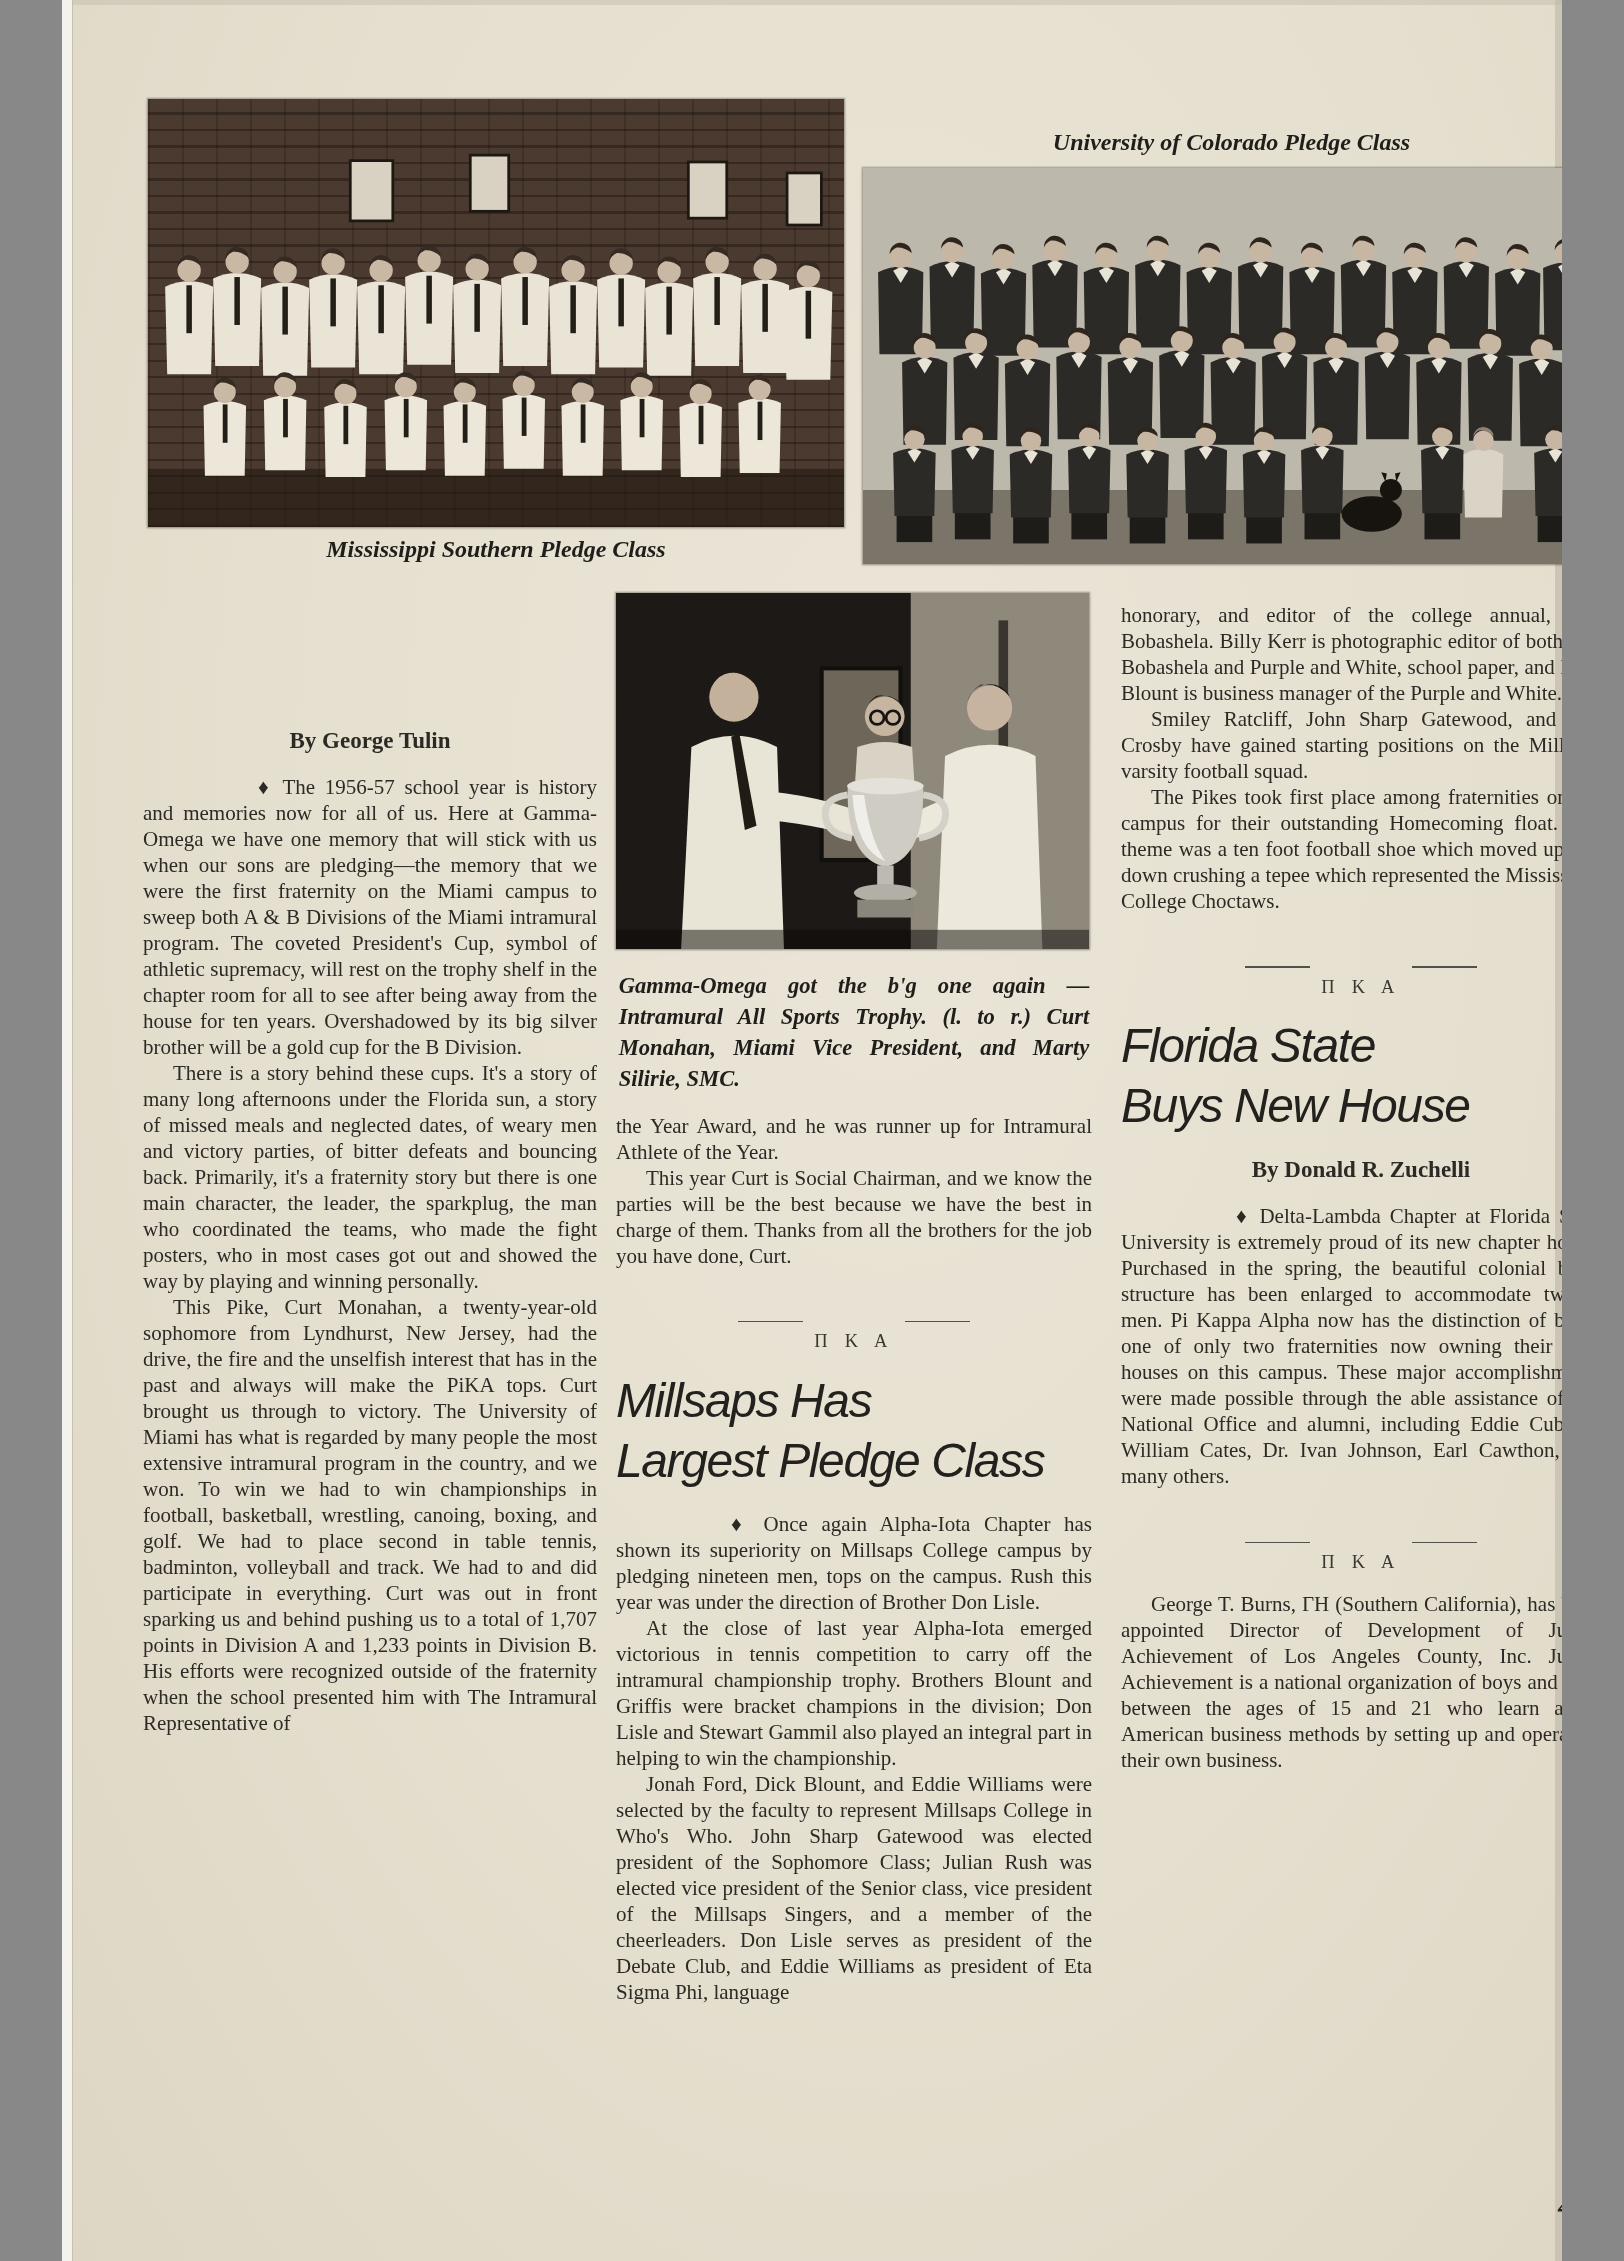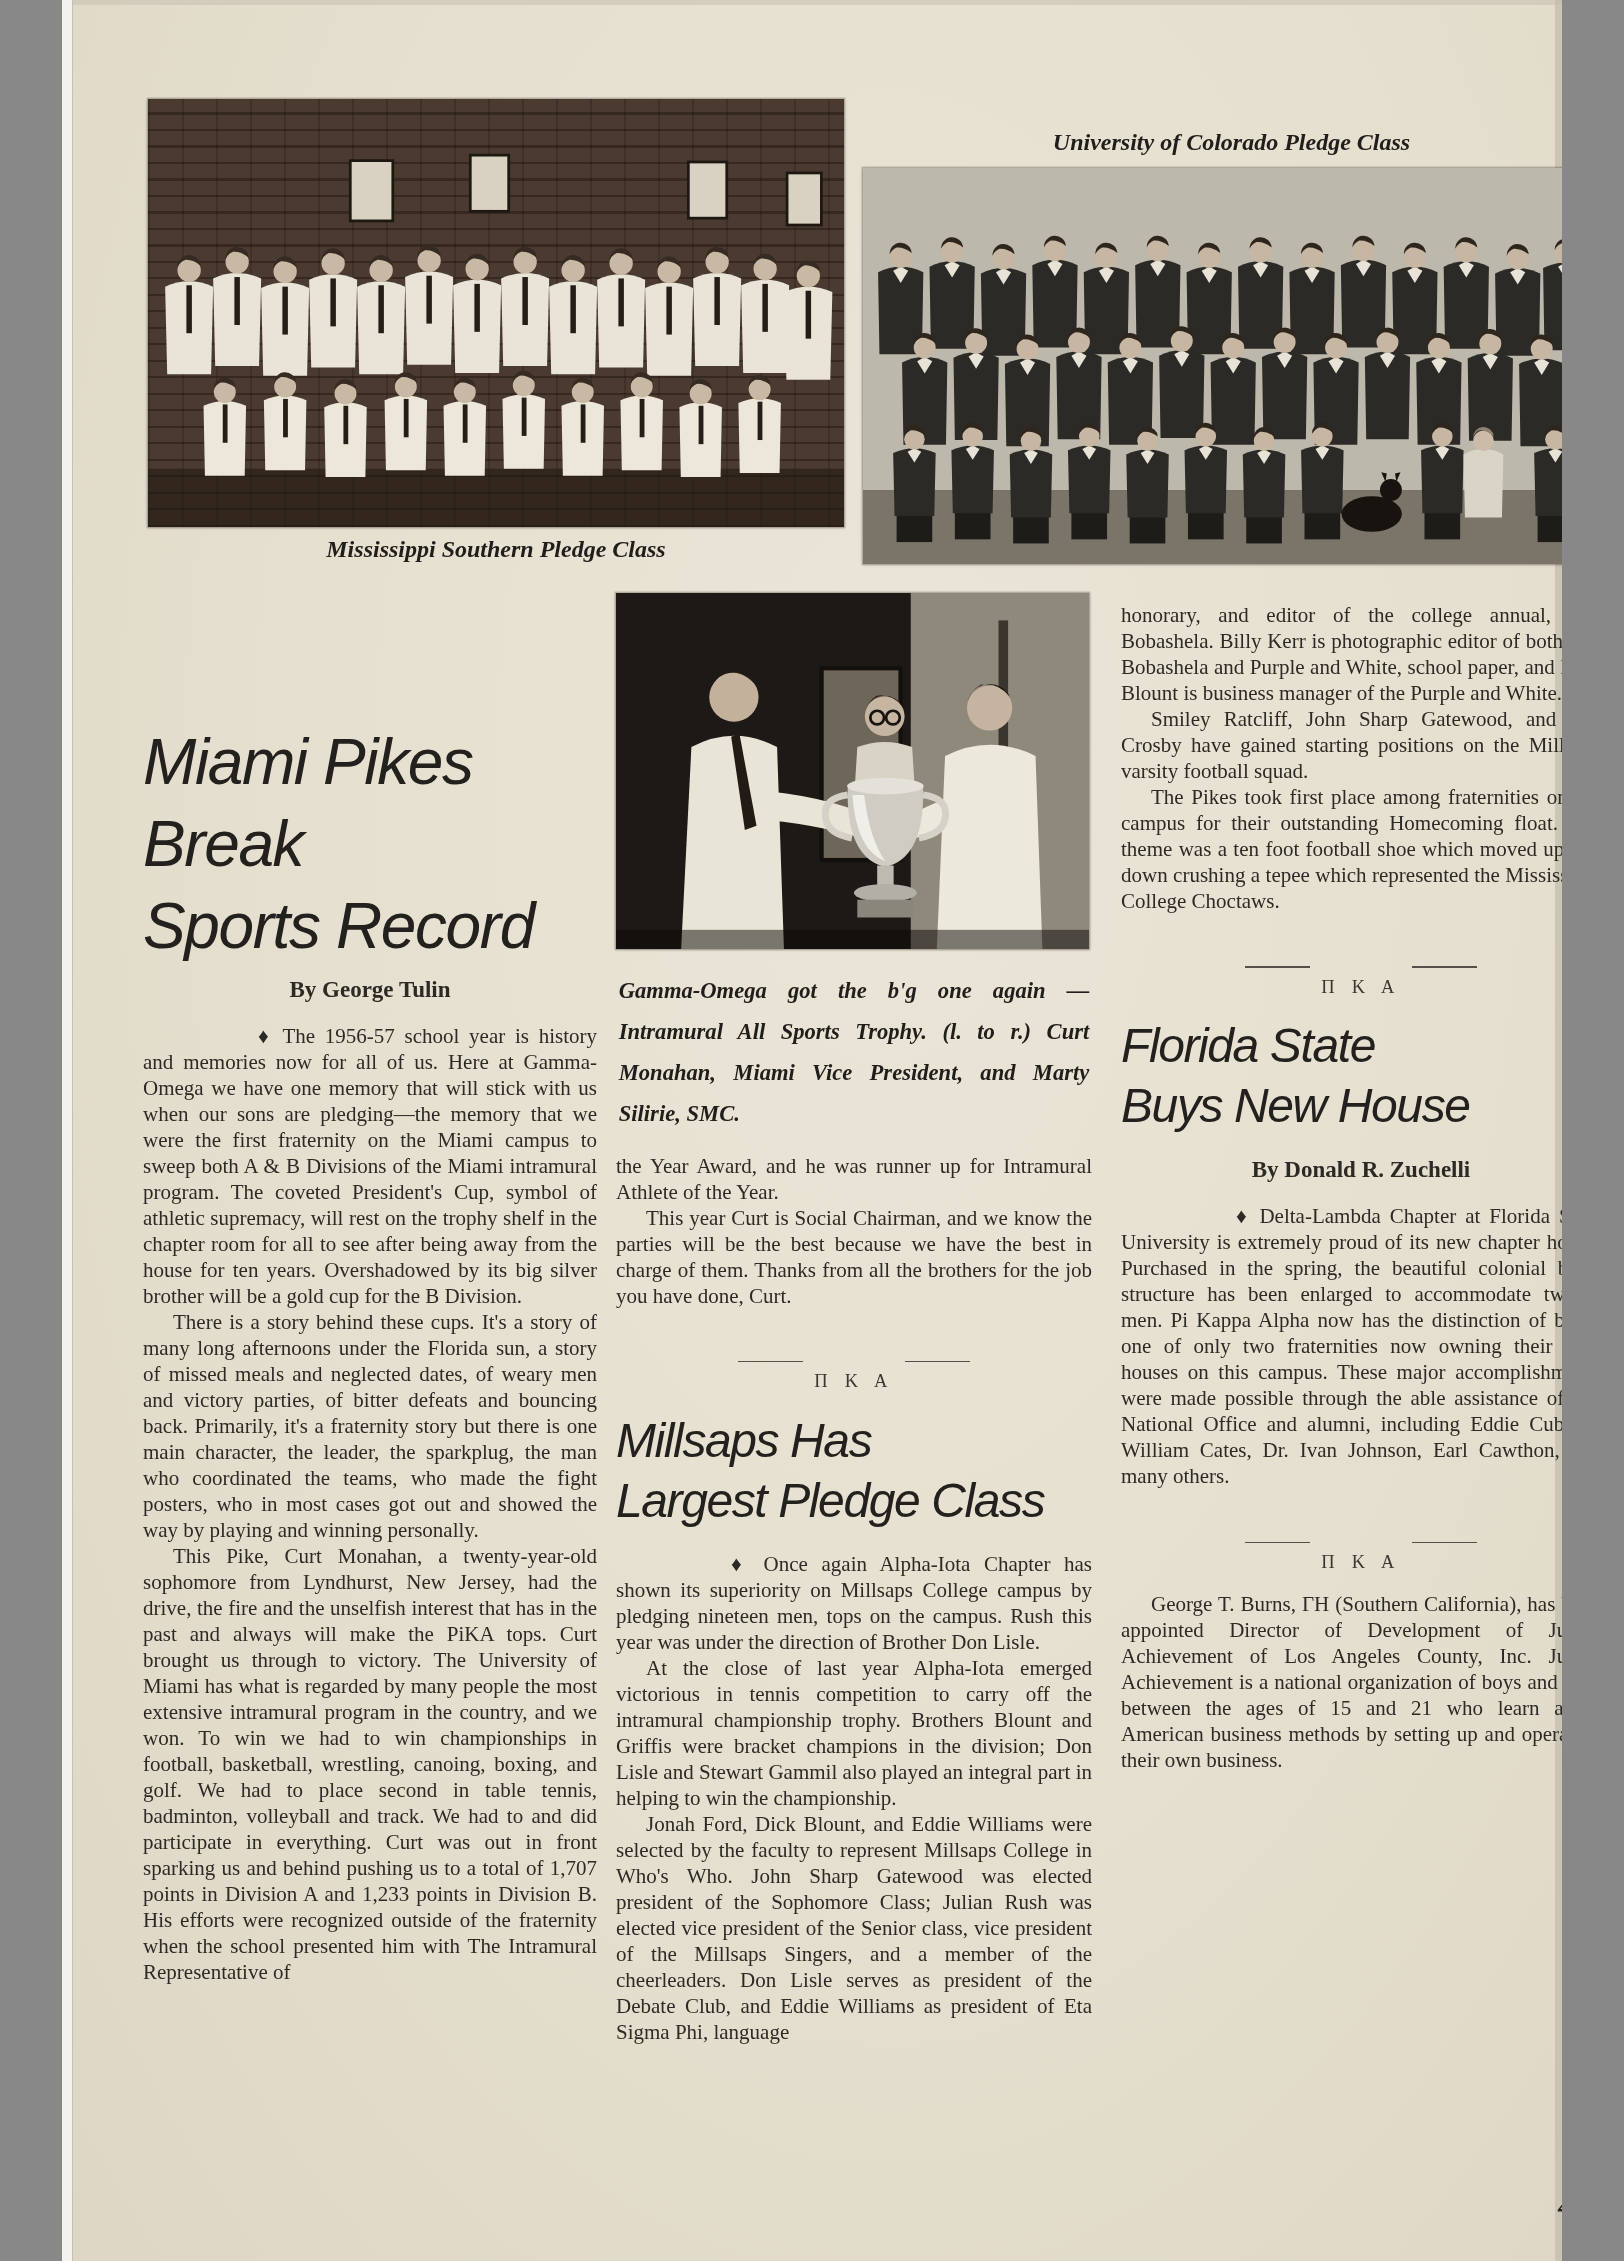--- a/index.html
+++ b/index.html
@@ -18,21 +18,21 @@
     background-image:
       repeating-linear-gradient(0deg, rgba(15,8,4,.35) 0 2.1px, rgba(255,255,255,0) 2.1px 16.5px),
       repeating-linear-gradient(90deg, rgba(15,8,4,.18) 0 2.1px, rgba(255,255,255,0) 2.1px 34px);}
   .photo-right{left:801px;top:168px;width:737px;height:396px;
     background:linear-gradient(#c6c1b6 0%, #b5afa2 70%, #8e8779 100%);}
   .photo-trophy{position:relative;width:473px;height:356px;background:#1c1916;}
 
   .caption{font-weight:700;font-style:italic;color:#1f1e1a;}
   .caption-right{position:absolute;left:801px;top:129px;width:737px;text-align:center;font-size:24px;}
   .caption-left{position:absolute;left:86px;top:536px;width:696px;text-align:center;font-size:24px;}
-  .trophy-caption{font-size:22.6px;line-height:41px;text-align:justify;margin:20.6px 2.7px 19px 2.7px;}
+  .trophy-caption{font-size:22.6px;line-height:31px;text-align:justify;margin:20.6px 2.7px 19px 2.7px;}
 
   .col{position:absolute;text-align:justify;font-size:21px;line-height:26px;}
   .col1{left:81px;top:721px;width:454px;}
   .col2{left:554px;top:593px;width:476px;}
   .col3{left:1059px;top:602px;width:480px;}
 
   h1,h2{font-family:"Liberation Sans", sans-serif;font-style:italic;font-weight:500;
     color:#22211e;letter-spacing:-1.4px;text-align:left;}
   h1{font-size:64px;line-height:82px;margin:0 0 9.6px 0;}
   h2{font-size:48px;line-height:60px;margin:11px 0 20.6px 0;}
@@ -171,21 +171,20 @@
         <ellipse cx="742" cy="505" rx="44" ry="26" fill="#17130e"></ellipse>
         <circle cx="770" cy="470" r="16" fill="#17130e"></circle>
         <path d="M762 458 l-6 -14 8 2 z M778 458 l6 -14 -8 2 z" fill="#17130e"></path>
       </g>
     </svg>
   </div>
 
   <div class="caption caption-left">Mississippi Southern Pledge Class</div>
 
   <div class="col col1">
-    <h1><span>Miami Pikes Break</span><br><span>Sports Record</span></h1>
     <div class="byline">By George Tulin</div>
     <div>
         <p class="para lead">♦  The 1956-57 school year is history and memories now for all of us. Here at Gamma-Omega we have one memory that will stick with us when our sons are pledging—the memory that we were the first fraternity on the Miami campus to sweep both A &amp; B Divisions of the Miami intramural program. The coveted President's Cup, symbol of athletic supremacy, will rest on the trophy shelf in the chapter room for all to see after being away from the house for ten years. Overshadowed by its big silver brother will be a gold cup for the B Division.</p>
         <p class="para indent">There is a story behind these cups. It's a story of many long afternoons under the Florida sun, a story of missed meals and neglected dates, of weary men and victory parties, of bitter defeats and bouncing back. Primarily, it's a fraternity story but there is one main character, the leader, the sparkplug, the man who coordinated the teams, who made the fight posters, who in most cases got out and showed the way by playing and winning personally.</p>
         <p class="para indent">This Pike, Curt Monahan, a twenty-year-old sophomore from Lyndhurst, New Jersey, had the drive, the fire and the unselfish interest that has in the past and always will make the PiKA tops. Curt brought us through to victory. The University of Miami has what is regarded by many people the most extensive intramural program in the country, and we won. To win we had to win championships in football, basketball, wrestling, canoing, boxing, and golf. We had to place second in table tennis, badminton, volleyball and track. We had to and did participate in everything. Curt was out in front sparking us and behind pushing us to a total of 1,707 points in Division A and 1,233 points in Division B. His efforts were recognized outside of the fraternity when the school presented him with The Intramural Representative of</p>
       </div>
   </div>
 
   <div class="col col2">
     <div class="photo photo-trophy">

